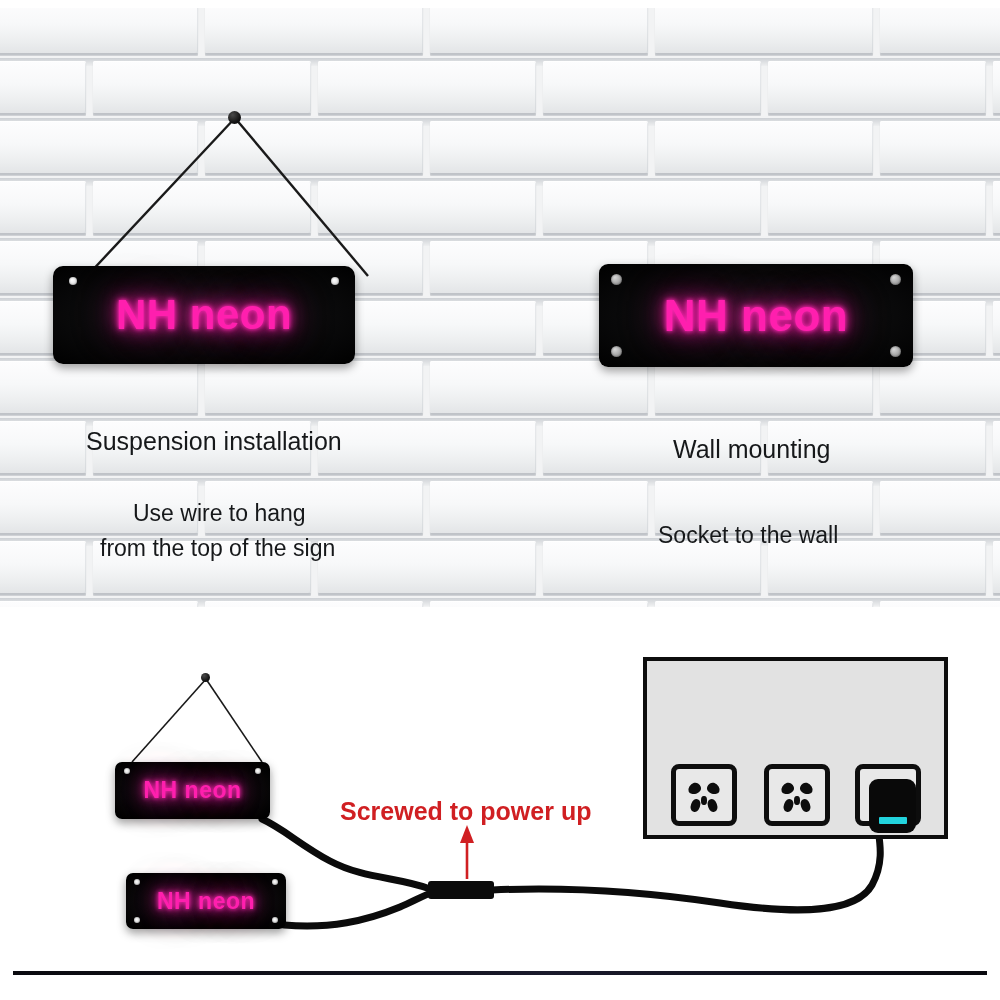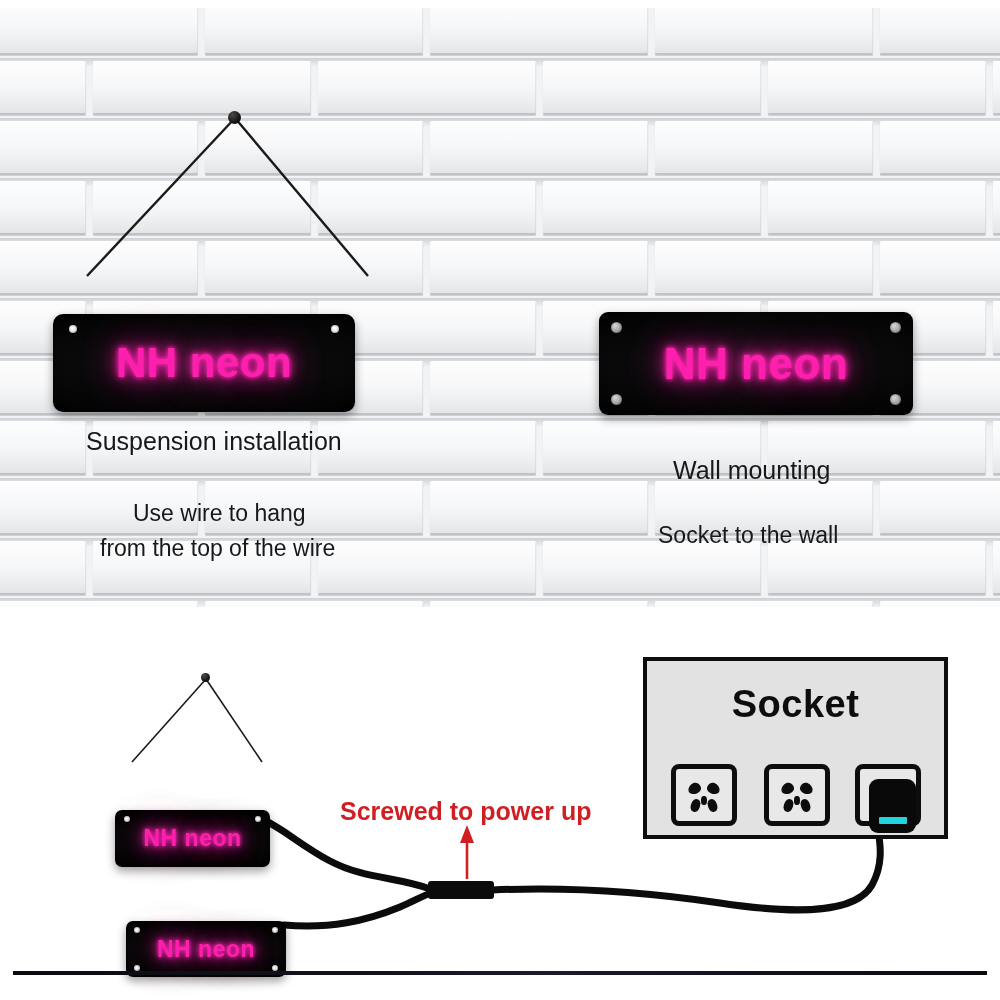--- a/index.html
+++ b/index.html
@@ -74,21 +74,20 @@
 
   
   .sign {
     position: absolute;
     background: radial-gradient(ellipse at 50% 50%, #1b1b1d 0%, #0b0b0c 55%, #000000 100%);
     border-radius: 10px;
     box-shadow: 0 4px 10px rgba(0,0,0,0.38);
     display: flex;
     align-items: center;
     justify-content: center;
-    margin-top: 48px;
   }
   .sign-text {
     color: #ff1fae;
     font-weight: 700;
     letter-spacing: 0.5px;
     white-space: nowrap;
     text-shadow:
       0 0 4px #ff2bb4,
       0 0 10px #f51ba6,
       0 0 20px rgba(245,27,166,0.85),
@@ -349,31 +348,31 @@
     <div class="nail" style="left:228px; top:103px;"></div>
 
     <div class="sign" id="signTopLeft" style="left:53px; top:258px; width:302px; height:98px;">
       <span class="sign-text" style="font-size:42px;">NH neon</span>
       <span class="hole" style="left:16px; top:11px;"></span>
       <span class="hole" style="right:16px; top:11px;"></span>
     </div>
 
     <div class="caption cap-title" style="left:86px; top:419px;">Suspension installation</div>
     <div class="caption cap-sub" style="left:133px; top:492px;">Use wire to hang</div>
-    <div class="caption cap-sub" style="left:100px; top:527px;">from the top of the wire</div>
+    <div class="caption cap-sub" style="left:100px; top:527px;">from the top of the sign</div>
 
     <div class="sign" id="signTopRight" style="left:599px; top:256px; width:314px; height:103px; border-radius:9px;">
       <span class="sign-text" style="font-size:44px;">NH neon</span>
       <span class="screw" style="left:12px; top:10px;"></span>
       <span class="screw" style="right:12px; top:10px;"></span>
       <span class="screw" style="left:12px; bottom:10px;"></span>
       <span class="screw" style="right:12px; bottom:10px;"></span>
     </div>
 
-    <div class="caption cap-title" style="left:673px; top:448px;">Wall mounting</div>
+    <div class="caption cap-title" style="left:673px; top:427px;">Wall mounting</div>
     <div class="caption cap-sub" style="left:658px; top:514px;">Socket to the wall</div>
   </div>
 
   <div class="bottom-section">
 
     <svg class="cable-svg" width="1000" height="393">
 
       <line x1="206" y1="72" x2="132" y2="155" stroke="#1a1a1a" stroke-width="1.6"></line>
       <line x1="206" y1="72" x2="262" y2="155" stroke="#1a1a1a" stroke-width="1.6"></line>
 
@@ -400,21 +399,20 @@
       <span class="hole" style="right:8px; top:6px; width:6px; height:6px;"></span>
       <span class="hole" style="left:8px; bottom:6px; width:6px; height:6px;"></span>
       <span class="hole" style="right:8px; bottom:6px; width:6px; height:6px;"></span>
     </div>
 
     <div class="connector" style="left:428px; top:274px; width:66px; height:18px;"></div>
 
     <div class="arrow-label" style="left:340px; top:190px;">Screwed to power up</div>
 
     <div class="socket-panel">
-      <div class="socket-title">Socket</div>
 
       <div class="outlet" style="left:24px; top:103px;">
         <span class="pin pin-tl"></span>
         <span class="pin pin-tr"></span>
         <span class="pin pin-c"></span>
         <span class="pin pin-bl"></span>
         <span class="pin pin-br"></span>
       </div>
 
       <div class="outlet" style="left:117px; top:103px;">

